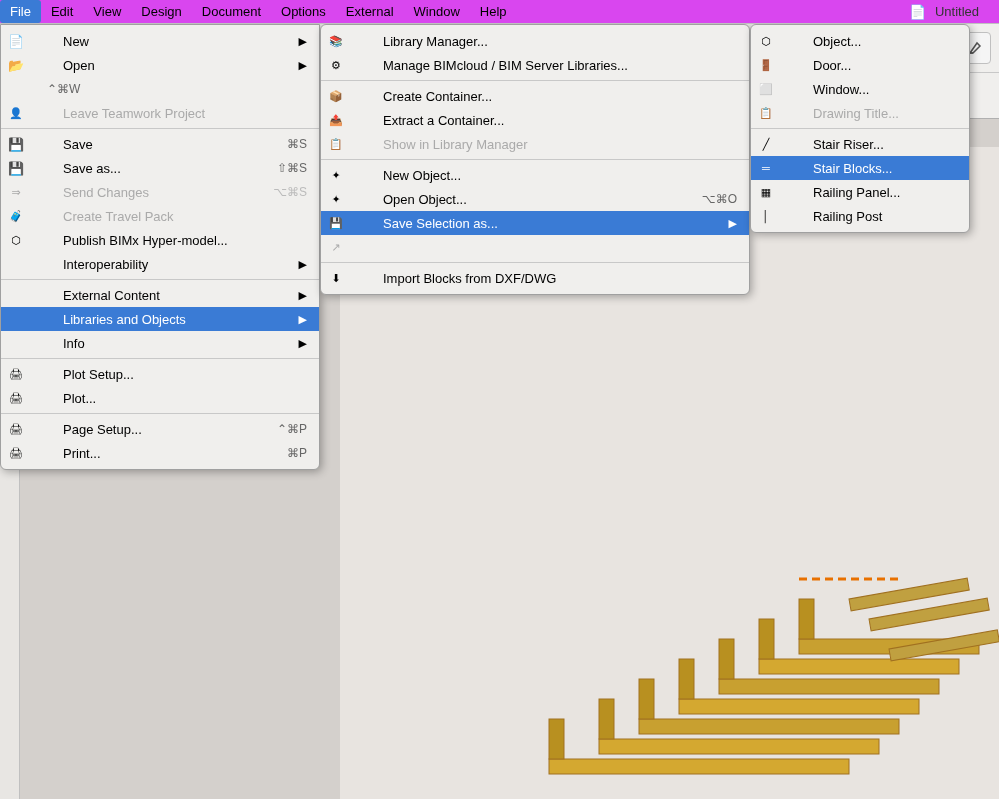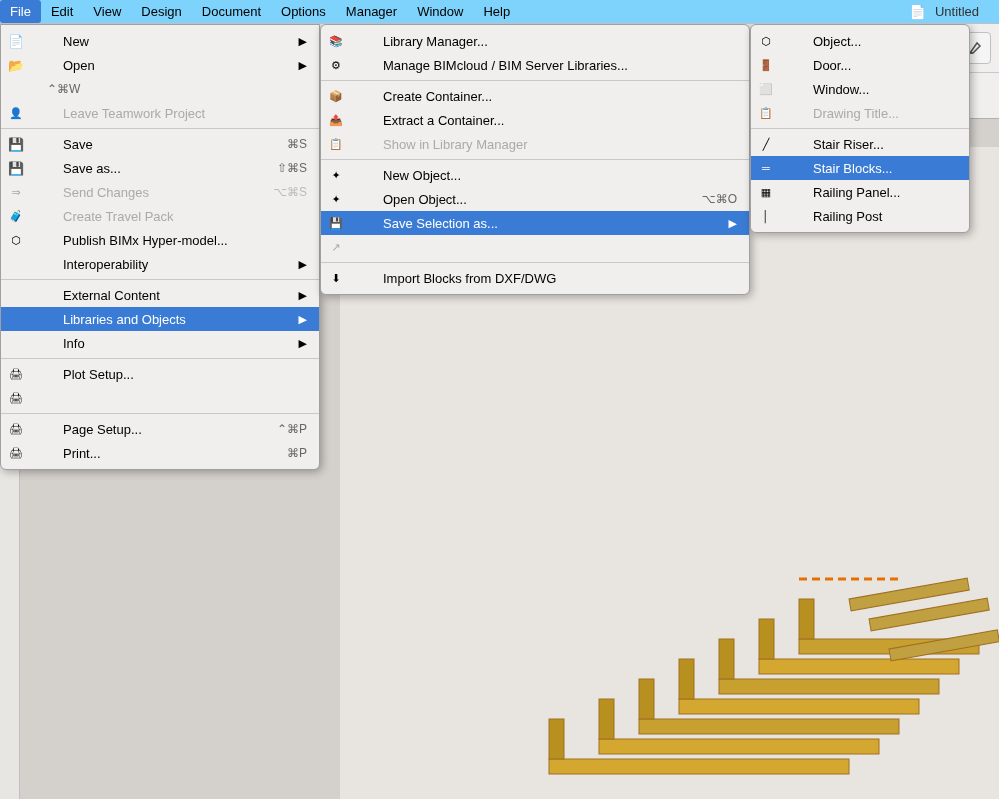--- a/index.html
+++ b/index.html
@@ -10,21 +10,21 @@
       width: 999px;
       height: 799px;
       overflow: hidden;
       position: relative;
     }
 
     
     .menubar {
       display: flex;
       align-items: center;
-      background: #7dd3fc;
+      background: #d946ef;
       height: 24px;
       border-bottom: 1px solid #c0c0c0;
       position: relative;
       z-index: 1000;
     }
     .menubar-item {
       padding: 2px 10px;
       cursor: pointer;
       font-size: 13px;
       height: 100%;
@@ -271,21 +271,21 @@
   <div class="menubar-item">
     <span>Design</span>
   </div>
   <div class="menubar-item">
     <span>Document</span>
   </div>
   <div class="menubar-item">
     <span>Options</span>
   </div>
   <div class="menubar-item">
-    <span>Manager</span>
+    <span>External</span>
   </div>
   <div class="menubar-item">
     <span>Window</span>
   </div>
   <div class="menubar-item">
     <span>Help</span>
   </div>
 
   <div style="margin-left: auto; padding-right: 20px; font-size: 13px; color: #333; display: flex; align-items: center; gap: 8px;">
     <span style="font-size: 14px;">📄</span>
@@ -547,20 +547,21 @@
     <span class="menu-item-label">Info</span>
     <span class="menu-item-arrow">▶</span>
   </div>
   <div class="menu-separator"></div>
   <div class="menu-item">
     <span class="menu-item-icon" style="font-size:11px;">🖨</span>
     <span class="menu-item-label">Plot Setup...</span>
   </div>
   <div class="menu-item">
     <span class="menu-item-icon" style="font-size:11px;">🖨</span>
+    <span class="menu-item-label">Plot...</span>
   </div>
   <div class="menu-separator"></div>
   <div class="menu-item">
     <span class="menu-item-icon" style="font-size:11px;">🖨</span>
     <span class="menu-item-label">Page Setup...</span>
     <span class="menu-item-shortcut">⌃⌘P</span>
   </div>
   <div class="menu-item">
     <span class="menu-item-icon" style="font-size:11px;">🖨</span>
     <span class="menu-item-label">Print...</span>

